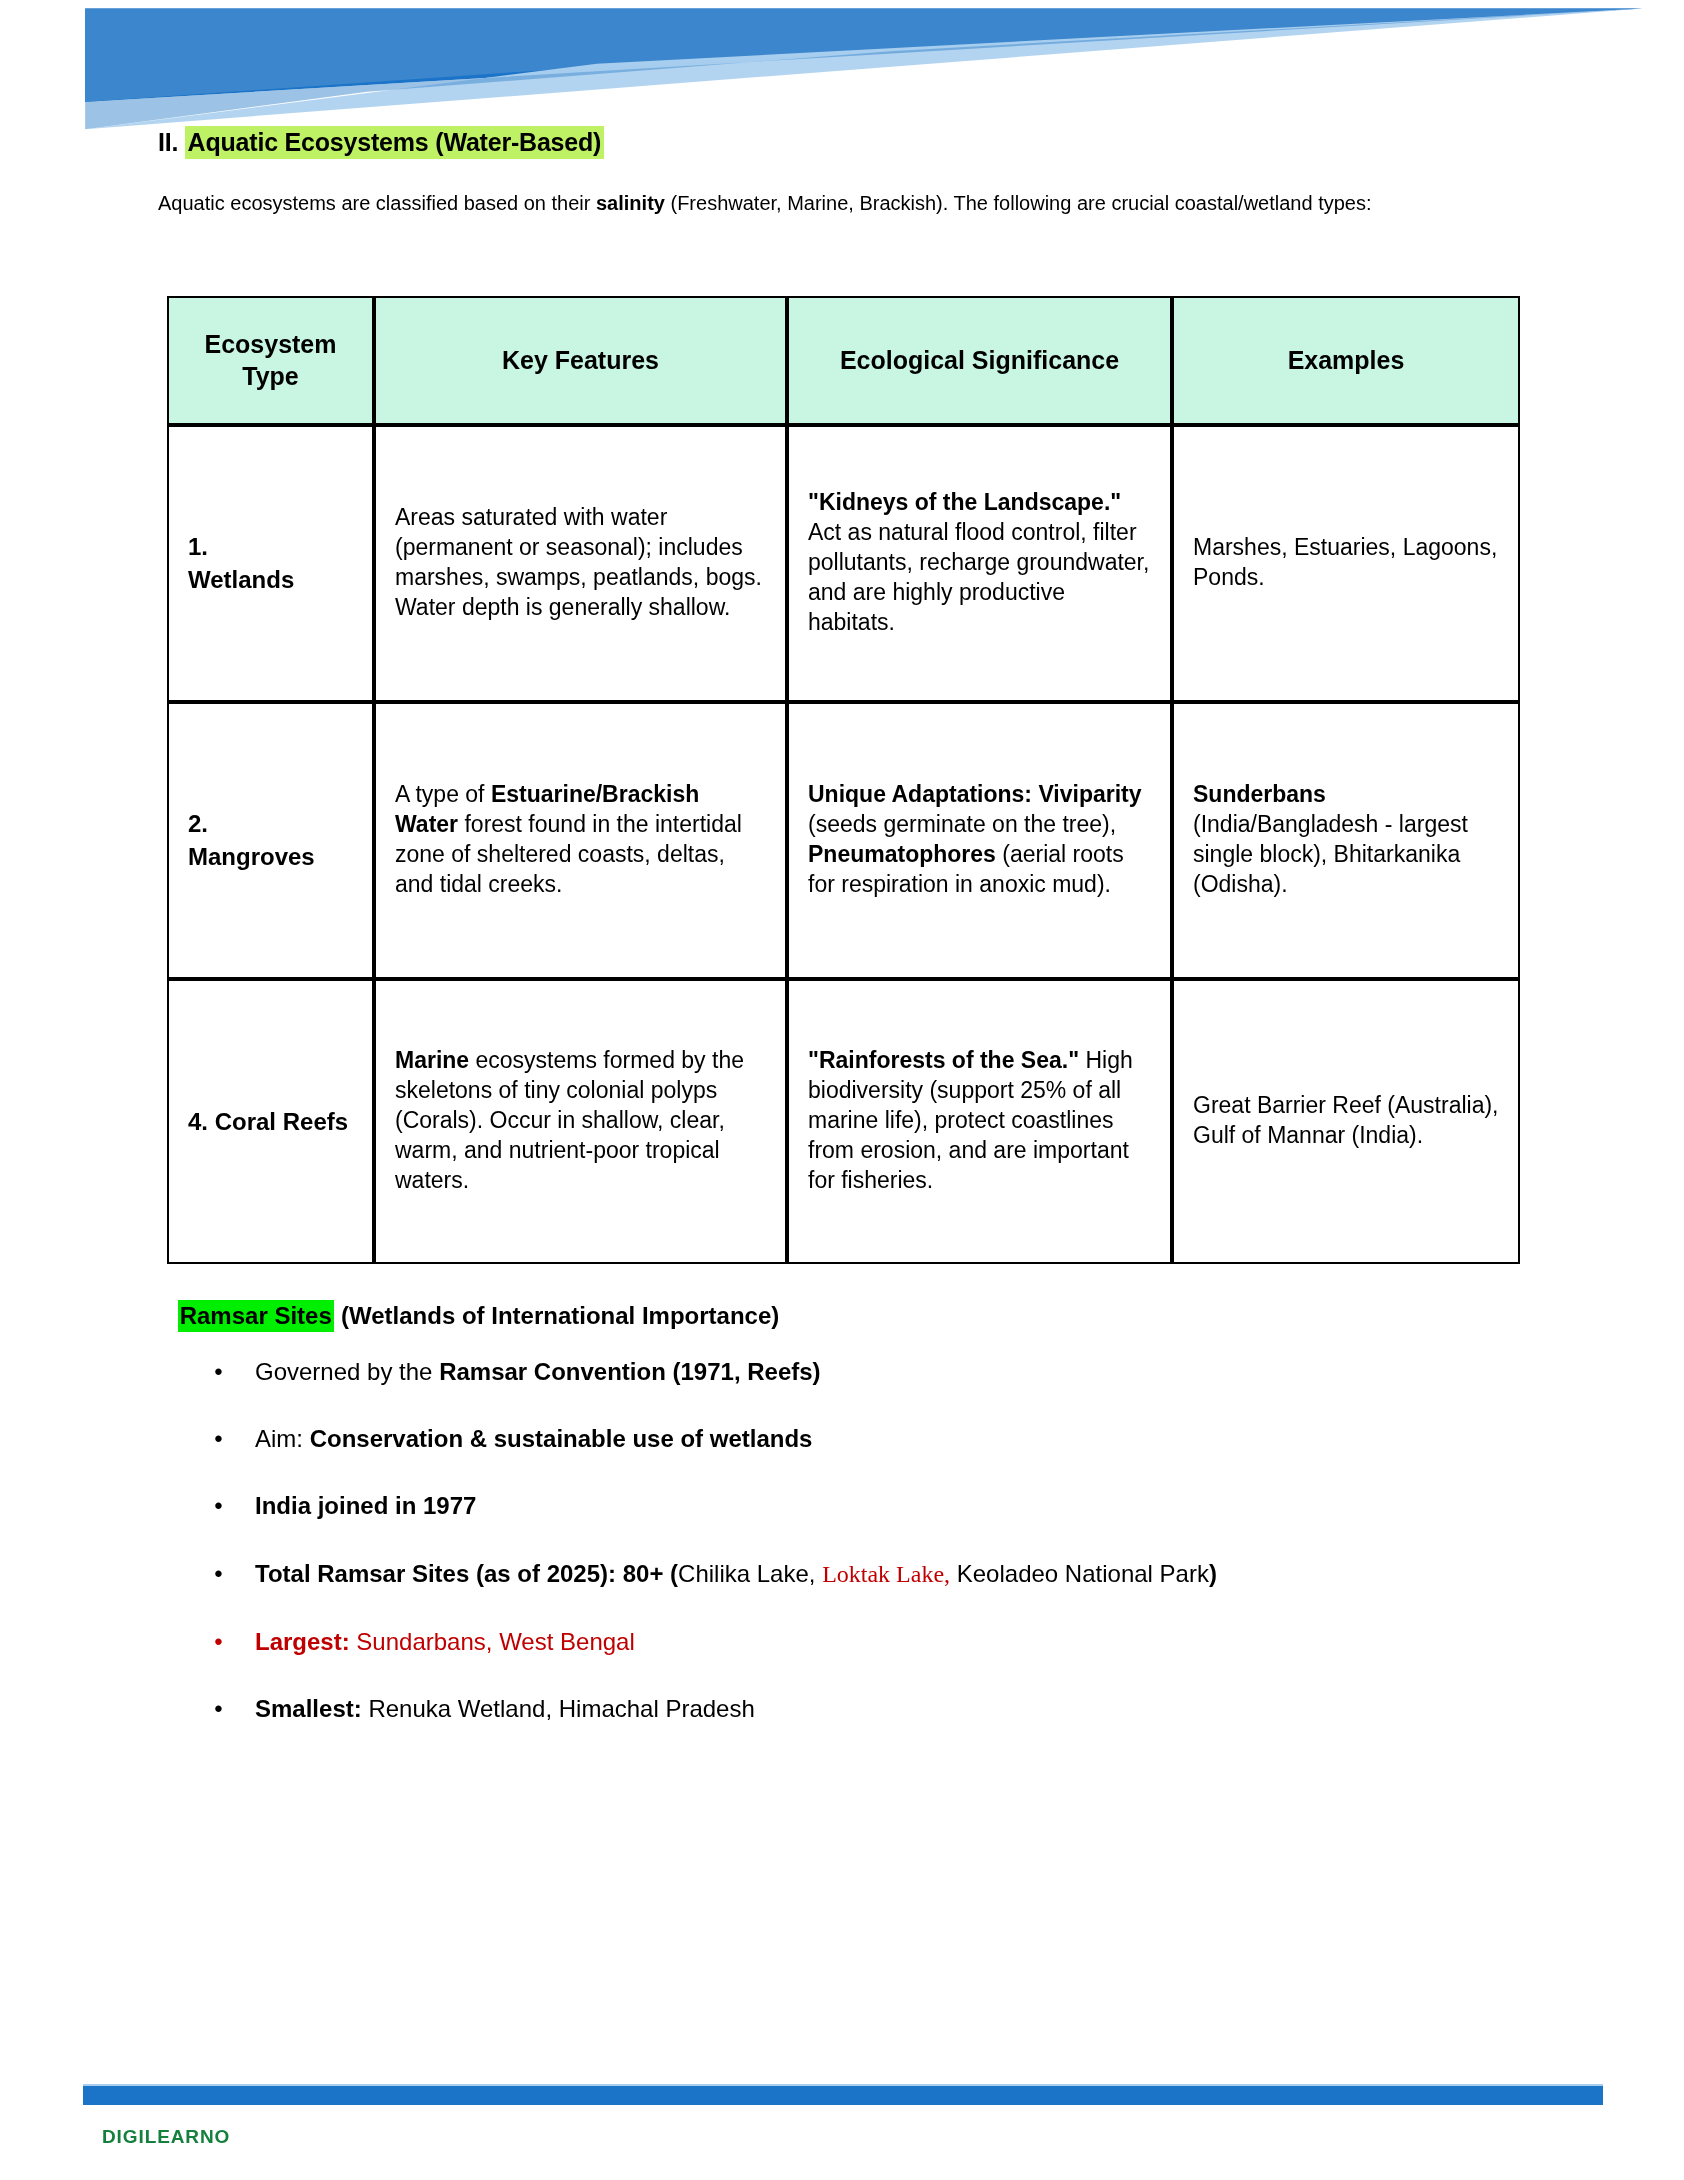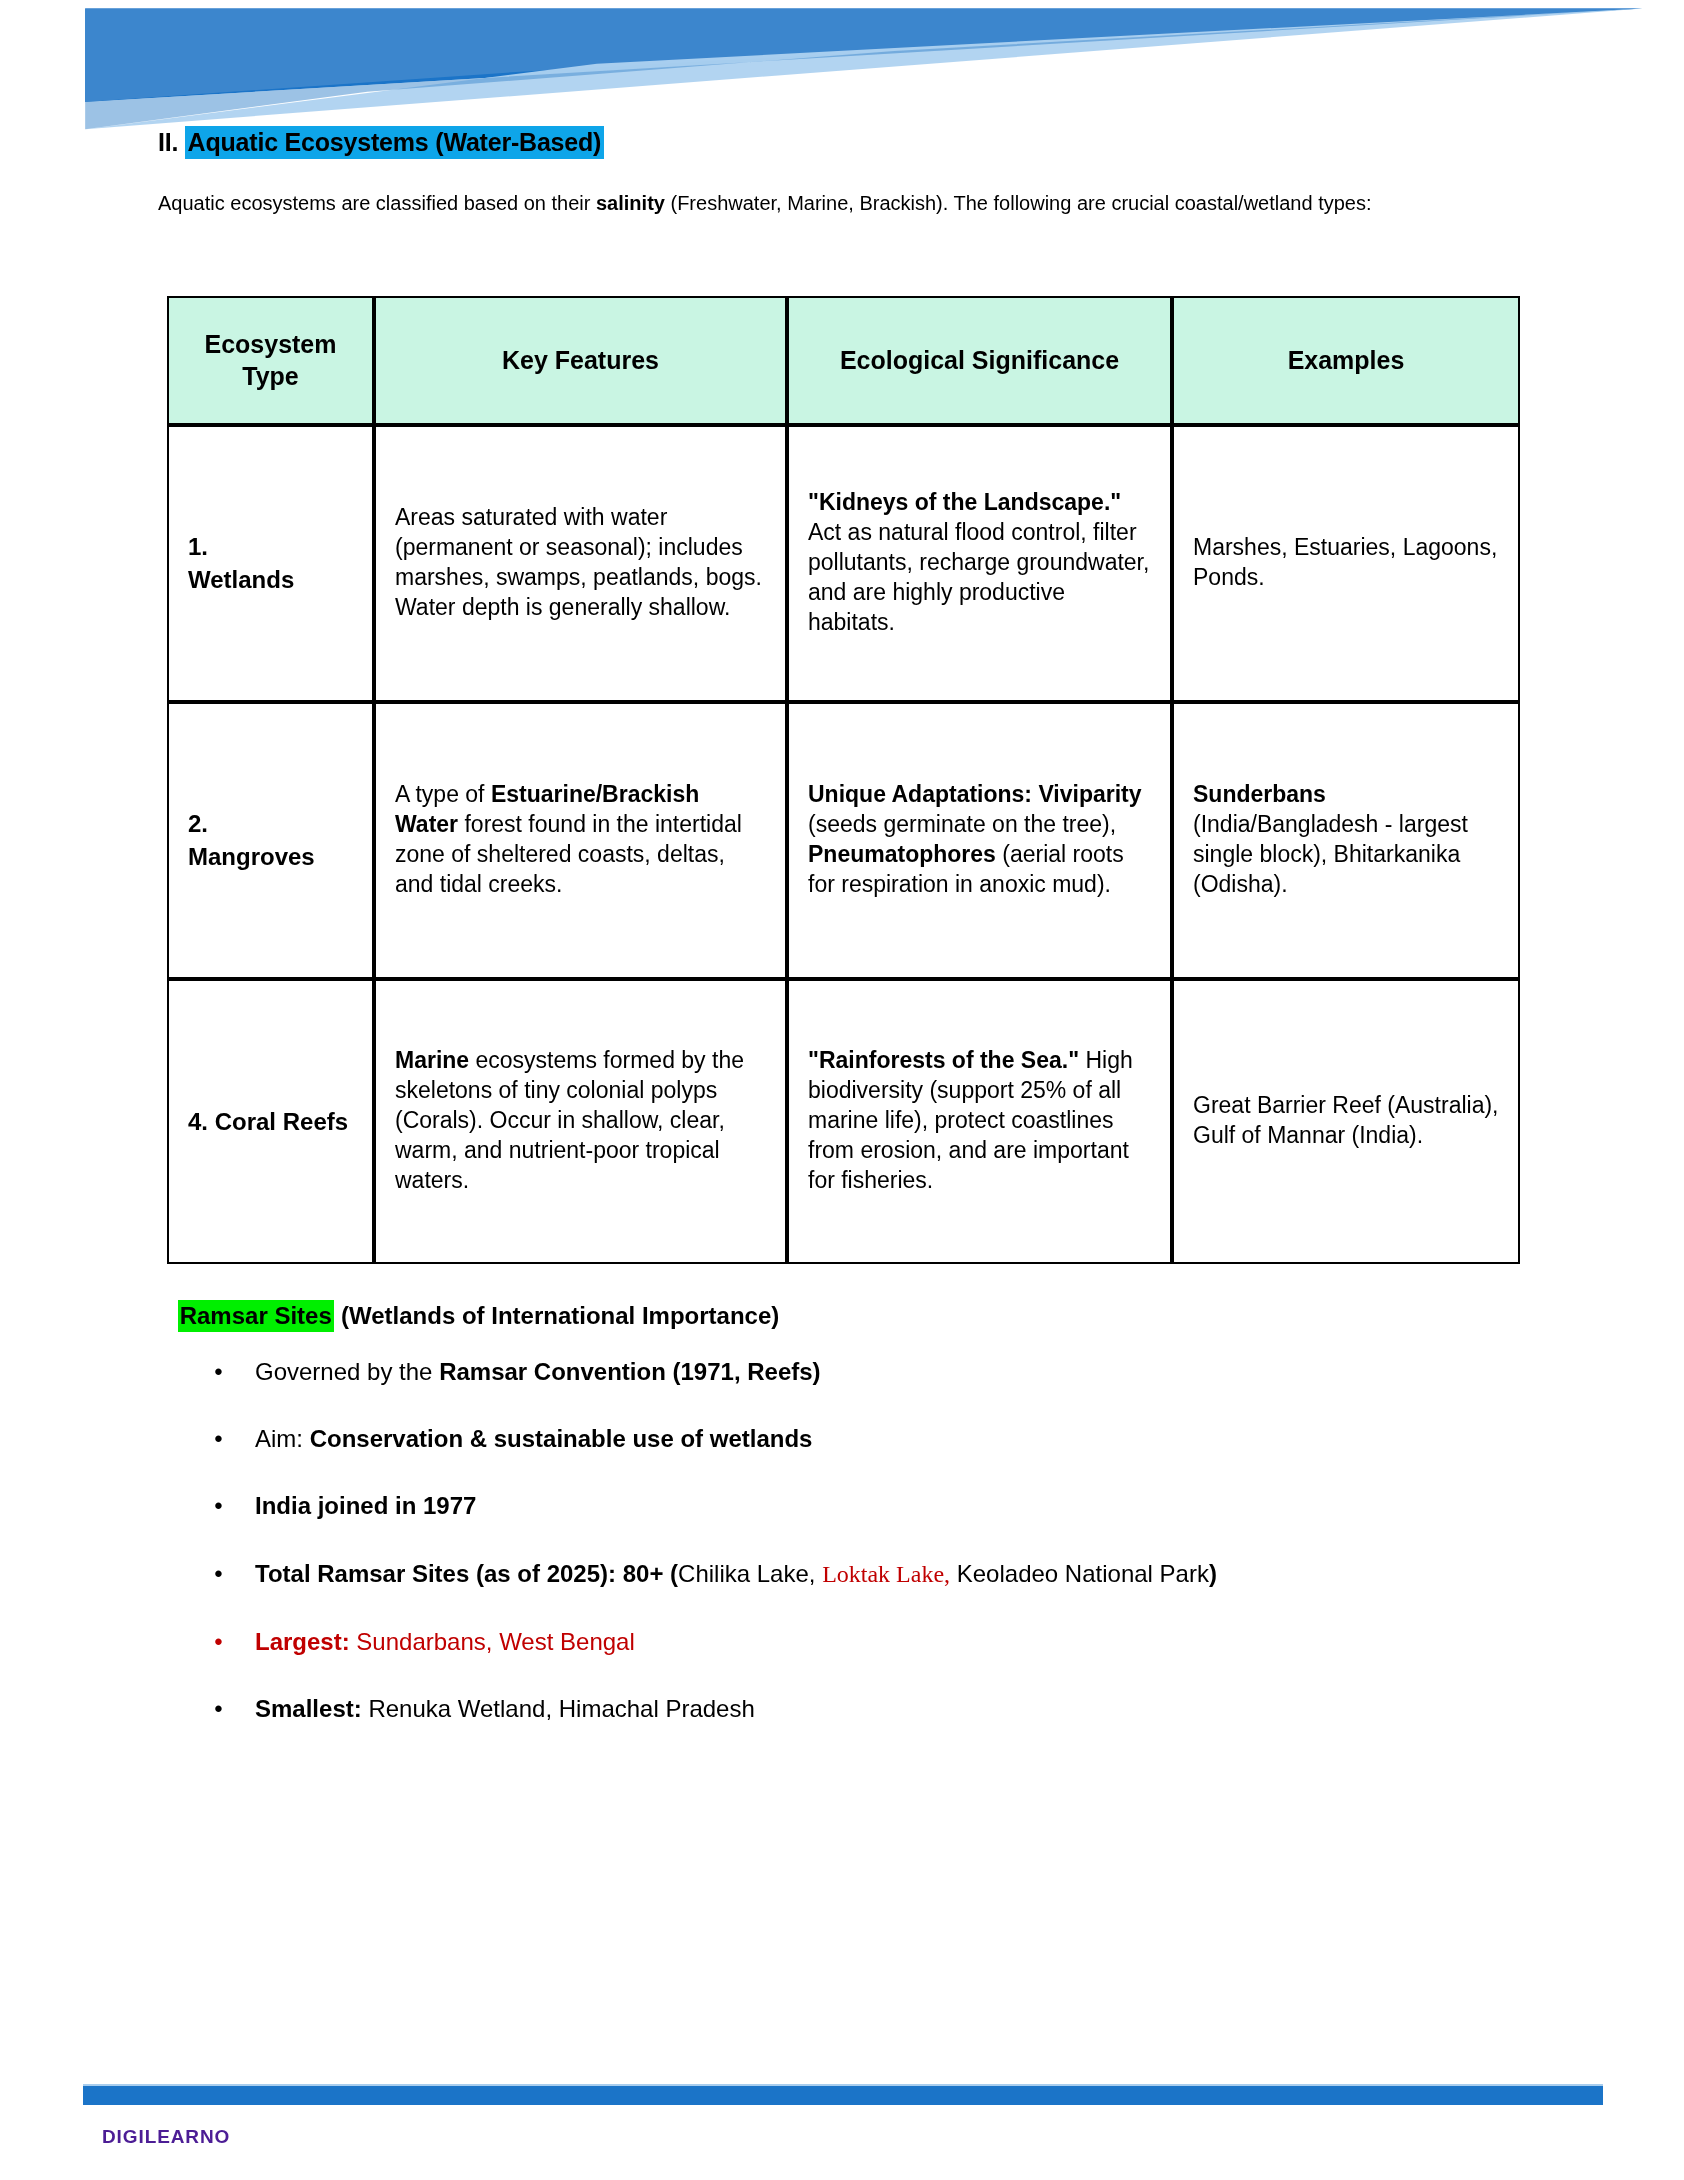--- a/index.html
+++ b/index.html
@@ -40,21 +40,21 @@
     left: 158px;
     top: 128px;
     font-size: 25px;
     font-weight: bold;
     color: #000000;
     letter-spacing: -0.2px;
     white-space: nowrap;
   }
   .section-heading .numeral { font-weight: bold; }
   .section-heading .hl-grey {
-    background: #0ea5e9;
+    background: #bef264;
     padding: 1.7px 2.6px 2.6px 2.6px;
   }
 
   
   .intro-par {
     position: absolute;
     left: 158px;
     top: 189px;
     width: 1346px;
     font-size: 20px;
@@ -164,21 +164,21 @@
     height: 19px;
     background: #1b74c8;
     border-top: 2.6px solid #a8cdee;
   }
   #footer-label {
     position: absolute;
     left: 102px;
     top: 2126px;
     font-size: 19px;
     letter-spacing: 0.9px;
-    color: #4c1d95;
+    color: #15803d;
     font-weight: bold;
   }
 </style>
 </head>
 <body>
 
 <div id="header-banner">
   <svg width="1685" height="136" viewBox="0 0 1978 160" xmlns="http://www.w3.org/2000/svg">
     <polygon points="98,10 1930,10 98,120" fill="#1b74c8"></polygon>
     <polygon points="98,10 1930,10 600,85 98,120" fill="#3f88cd" opacity="0.92"></polygon>

